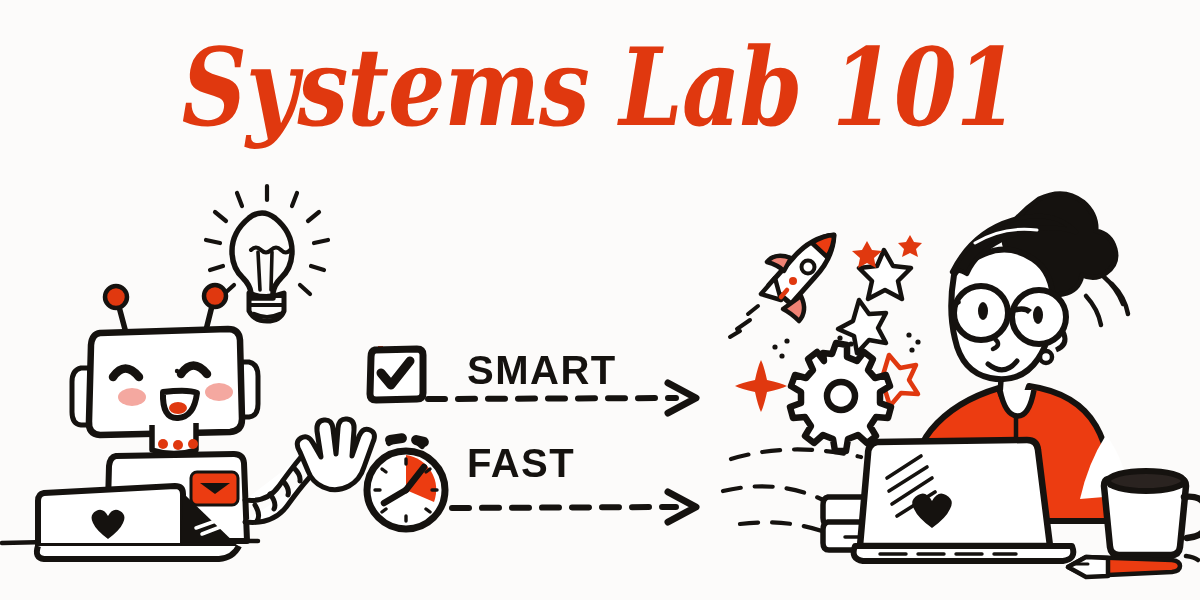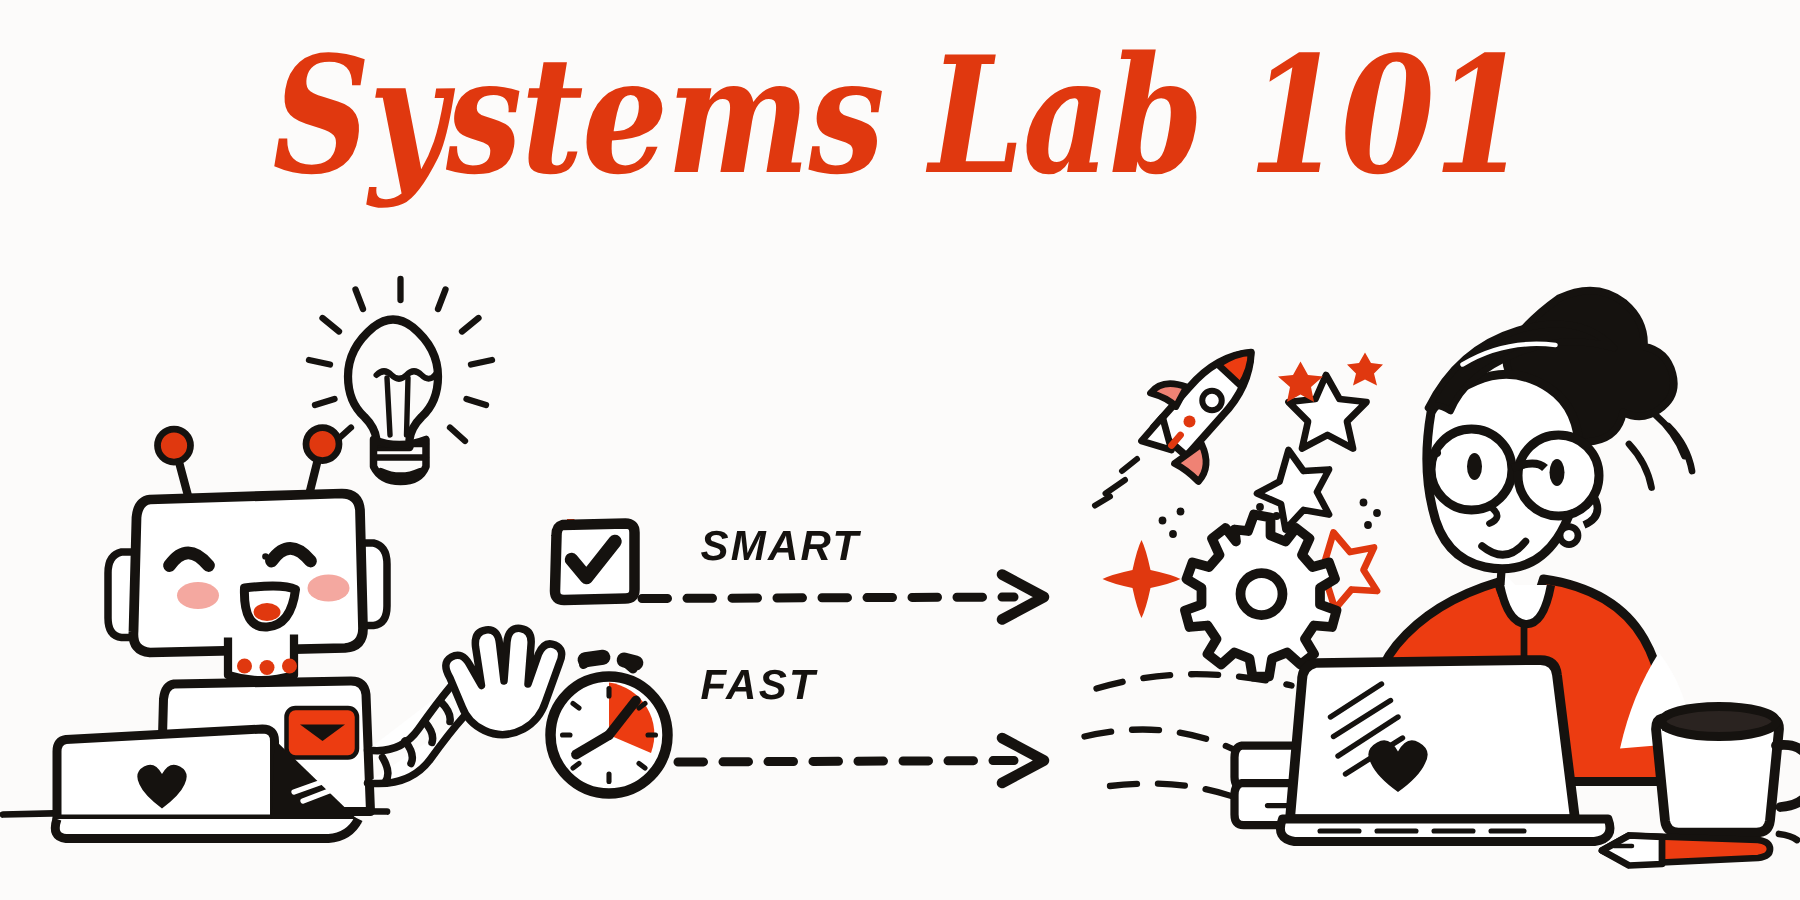--- a/index.html
+++ b/index.html
@@ -17,21 +17,21 @@
   }
   #art {
     position: absolute;
     inset: 0;
     width: 1200px;
     height: 600px;
   }
   .title-layer {
     position: absolute;
     left: 0;
-    top: 18px;
+    top: 28px;
     width: 1200px;
     height: 120px;
     display: flex;
     align-items: center;
     justify-content: center;
     pointer-events: none;
   }
   .title-text {
     font-family: "DejaVu Serif", serif;
     font-style: italic;
@@ -45,25 +45,24 @@
     text-rendering: geometricPrecision;
   }
   .label-layer {
     position: absolute;
     pointer-events: none;
   }
   .step-label {
     position: absolute;
     font-family: "Liberation Sans", sans-serif;
     font-weight: 700;
-    font-size: 28px;
+    font-size: 40px;
     letter-spacing: 1.5px;
     color: #15120f;
     white-space: nowrap;
-    font-style: italic;
   }
   #label-smart { left: 467px; top: 348px; }
   #label-fast  { left: 467px; top: 441px; }
 </style>
 </head>
 <body>
 
 <div id="canvas">
 
   <svg id="art" viewBox="0 0 1200 600" xmlns="http://www.w3.org/2000/svg">

